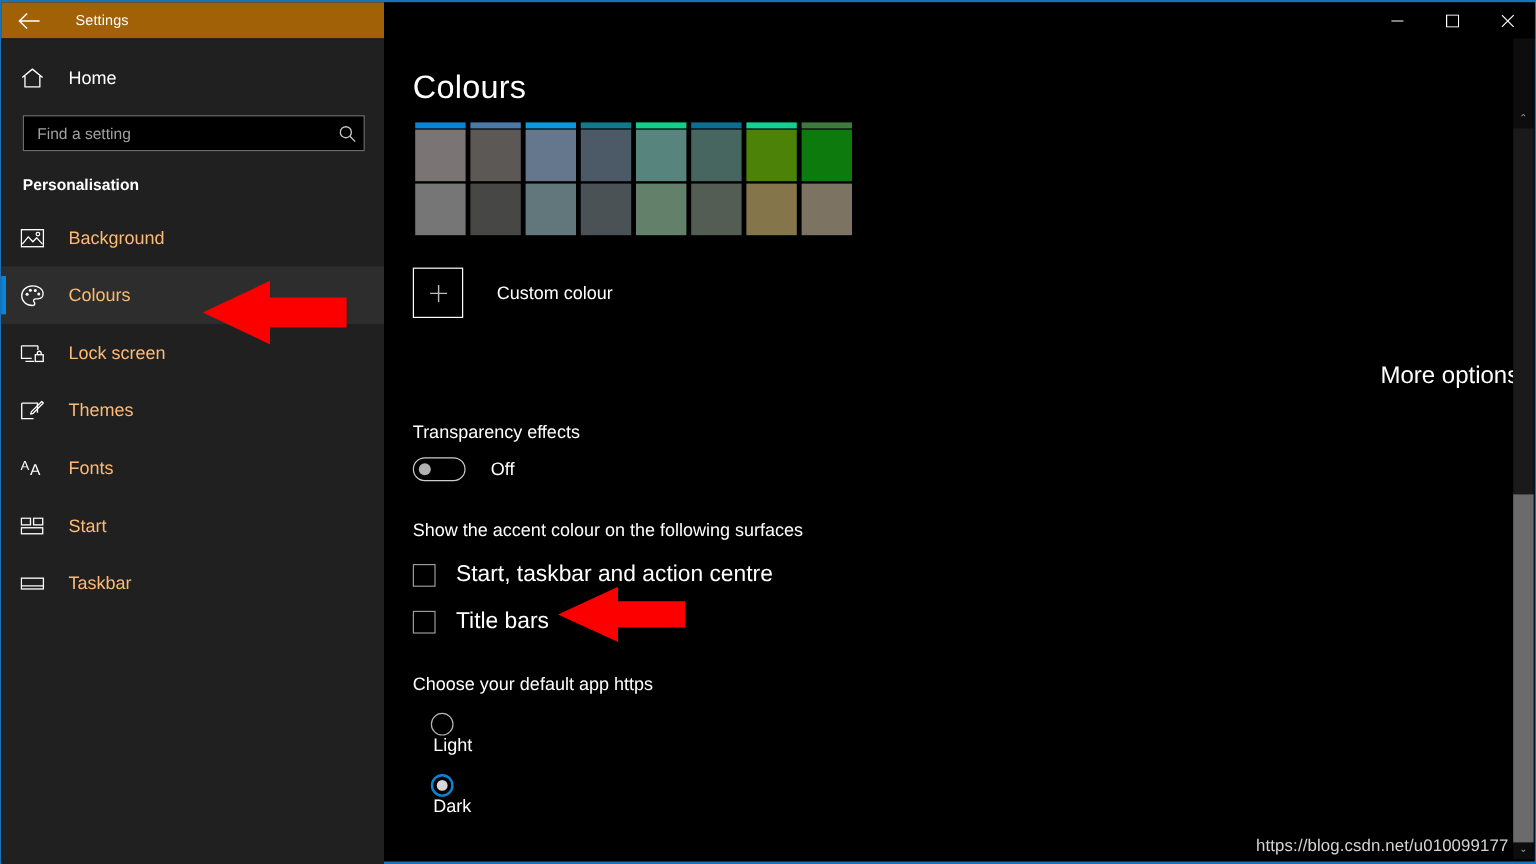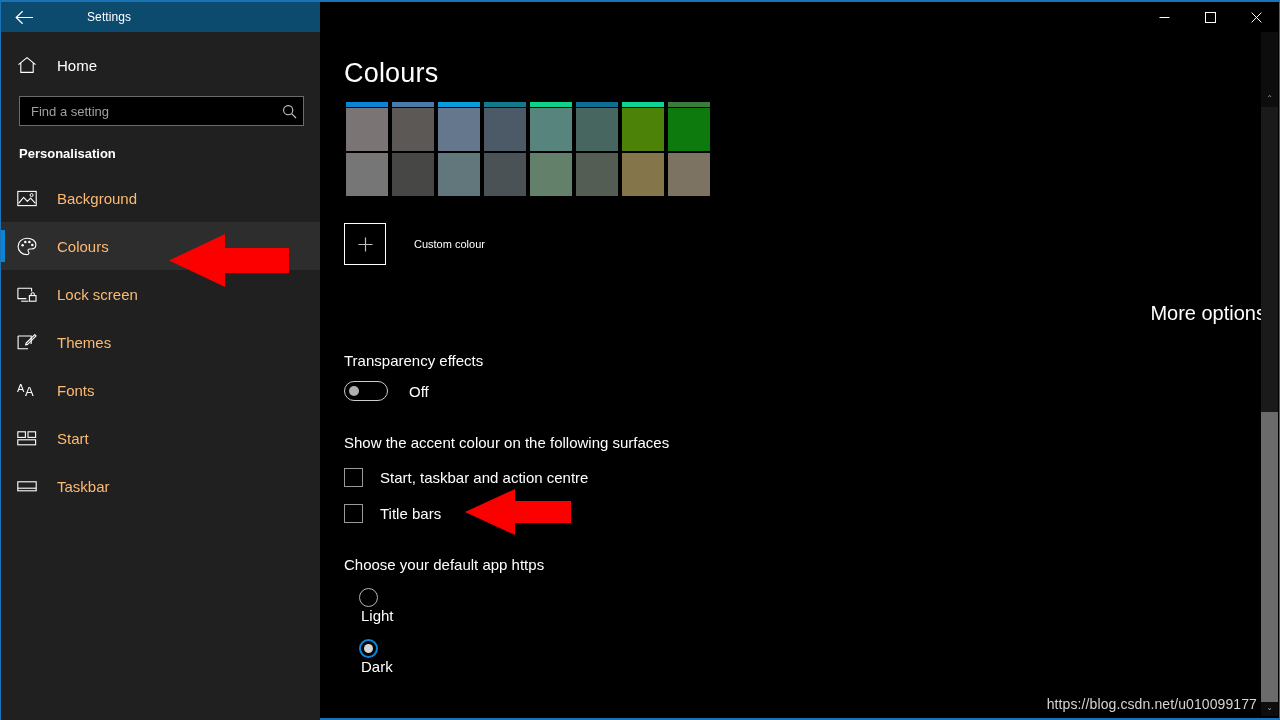--- a/index.html
+++ b/index.html
@@ -29,24 +29,23 @@
     position: absolute;
     top: 0; left: 0;
     width: 1278px;
     height: 30px;
     display: flex;
     align-items: center;
   }
   .titlebar-left {
     width: 319px;
     height: 30px;
-    background: #0c4a6e;
-    display: flex;
-    align-items: center;
-    gap: 24px;
+    background: #a16207;
+    display: flex;
+    align-items: center;
   }
   .back-btn {
     width: 46px;
     height: 30px;
     display: flex;
     align-items: center;
     justify-content: center;
     cursor: pointer;
   }
   .back-btn svg { display: block; }
@@ -220,21 +219,21 @@
   .custom-swatch {
     width: 42px;
     height: 42px;
     border: 1px solid #ffffff;
     display: flex;
     align-items: center;
     justify-content: center;
     background: #000000;
   }
   .custom-label {
-    font-size: 11px;
+    font-size: 15px;
     color: #ffffff;
     margin-left: 28px;
   }
 
   .more-options-title {
     font-size: 20px;
     color: #ffffff;
     margin: 37px 12px 0 24px;
     font-weight: normal;
     text-align: right;
@@ -290,21 +289,21 @@
     width: fit-content;
   }
   .checkbox {
     width: 19px;
     height: 19px;
     border: 1.5px solid #9a9a9a;
     background: transparent;
     flex-shrink: 0;
   }
   .check-label {
-    font-size: 15px;
+    font-size: 19px;
     color: #ffffff;
     margin-left: 17px;
   }
 
   .radio-row {
     display: flex;
     align-items: center;
     margin: 15px 0 0 24px;
     cursor: pointer;
     width: fit-content;

